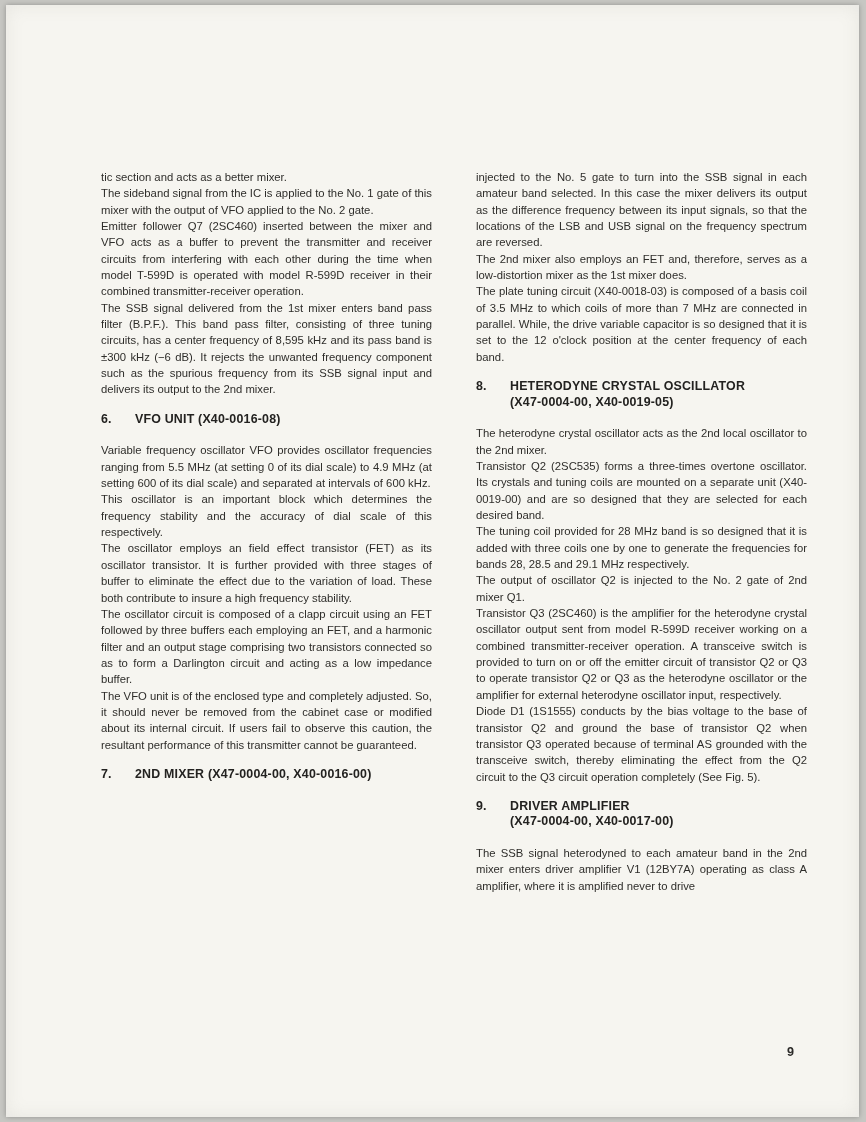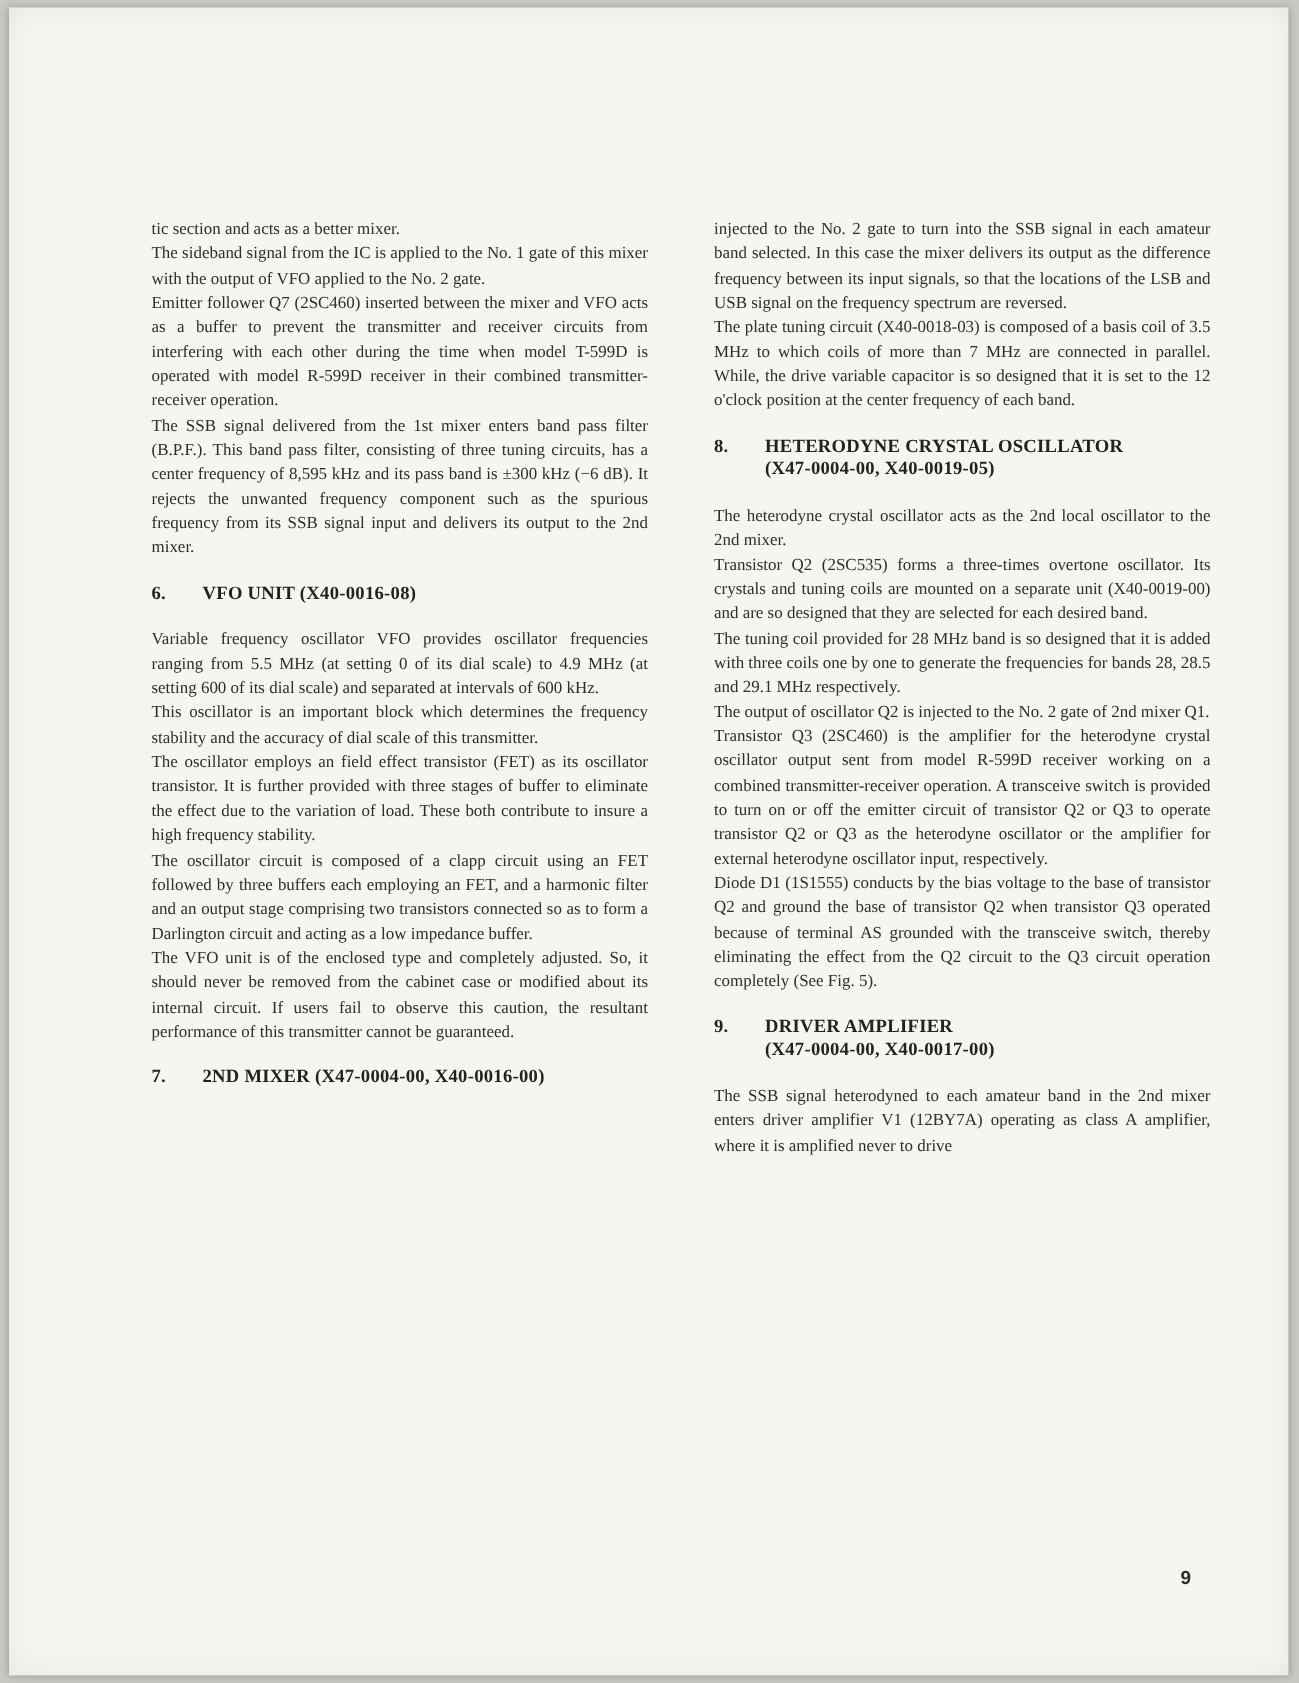--- a/index.html
+++ b/index.html
@@ -19,28 +19,27 @@
     left: 6px;
     top: 5px;
     width: 853px;
     height: 1112px;
     background: #f6f5f0;
     box-shadow: 0 0 5px rgba(0,0,0,0.28), inset 0 0 18px rgba(120,120,115,0.12);
   }
   .content {
     position: absolute;
     left: 95px;
-    top: 140px;
+    top: 164px;
     width: 706px;
     display: flex;
     gap: 44px;
     color: #2e2d2a;
     font-size: 11.3px;
     line-height: 16.35px;
-    font-family: Liberation Serif, serif;
   }
   .col {
     width: 338px;
   }
   .col p {
     margin: 0;
     text-align: justify;
   }
   .heading {
     display: flex;
@@ -79,34 +78,35 @@
       <p>The sideband signal from the IC is applied to the No. 1 gate of this mixer with the output of VFO applied to the No. 2 gate.</p>
       <p>Emitter follower Q7 (2SC460) inserted between the mixer and VFO acts as a buffer to prevent the transmitter and receiver circuits from interfering with each other during the time when model T-599D is operated with model R-599D receiver in their combined transmitter-receiver operation.</p>
       <p>The SSB signal delivered from the 1st mixer enters band pass filter (B.P.F.). This band pass filter, consisting of three tuning circuits, has a center frequency of 8,595 kHz and its pass band is ±300 kHz (−6 dB). It rejects the unwanted frequency component such as the spurious frequency from its SSB signal input and delivers its output to the 2nd mixer.</p>
 
       <div class="heading">
         <span class="h-num">6.</span>
         <span class="h-title">VFO UNIT (X40-0016-08)</span>
       </div>
 
       <p>Variable frequency oscillator VFO provides oscillator frequencies ranging from 5.5 MHz (at setting 0 of its dial scale) to 4.9 MHz (at setting 600 of its dial scale) and separated at intervals of 600 kHz.</p>
-      <p>This oscillator is an important block which determines the frequency stability and the accuracy of dial scale of this transmitter.</p>
+      <p>This oscillator is an important block which determines the frequency stability and the accuracy of dial scale of this respectively.</p>
       <p>The oscillator employs an field effect transistor (FET) as its oscillator transistor.  It is further provided with three stages of buffer to eliminate the effect due to the variation of load.  These both contribute to insure a high frequency stability.</p>
       <p>The oscillator circuit is composed of a clapp circuit using an FET followed by three buffers each employing an FET, and a harmonic filter and an output stage comprising two transistors connected so as to form a Darlington circuit and acting as a low impedance buffer.</p>
       <p>The VFO unit is of the enclosed type and completely adjusted.  So, it should never be removed from the cabinet case or modified about its internal circuit.  If users fail to observe this caution, the resultant performance of this transmitter cannot be guaranteed.</p>
 
       <div class="heading">
         <span class="h-num">7.</span>
         <span class="h-title">2ND MIXER (X47-0004-00, X40-0016-00)</span>
       </div>
 
     </div>
 
     <div class="col">
-      <p>injected to the No. 2 gate to turn into the SSB signal in each amateur band selected.  In this case the mixer delivers its output as the difference frequency between its input signals, so that the locations of the LSB and USB signal on the frequency spectrum are reversed.</p>
+      <p>injected to the No. 5 gate to turn into the SSB signal in each amateur band selected.  In this case the mixer delivers its output as the difference frequency between its input signals, so that the locations of the LSB and USB signal on the frequency spectrum are reversed.</p>
+      <p>The 2nd mixer also employs an FET and, therefore, serves as a low-distortion mixer as the 1st mixer does.</p>
       <p>The plate tuning circuit (X40-0018-03) is composed of a basis coil of 3.5 MHz to which coils of more than 7 MHz are connected in parallel.  While, the drive variable capacitor is so designed that it is set to the 12 o'clock position at the center frequency of each band.</p>
 
       <div class="heading">
         <span class="h-num">8.</span>
         <span class="h-title">
           <div>HETERODYNE CRYSTAL OSCILLATOR</div>
           <div>(X47-0004-00, X40-0019-05)</div>
         </span>
       </div>
 

